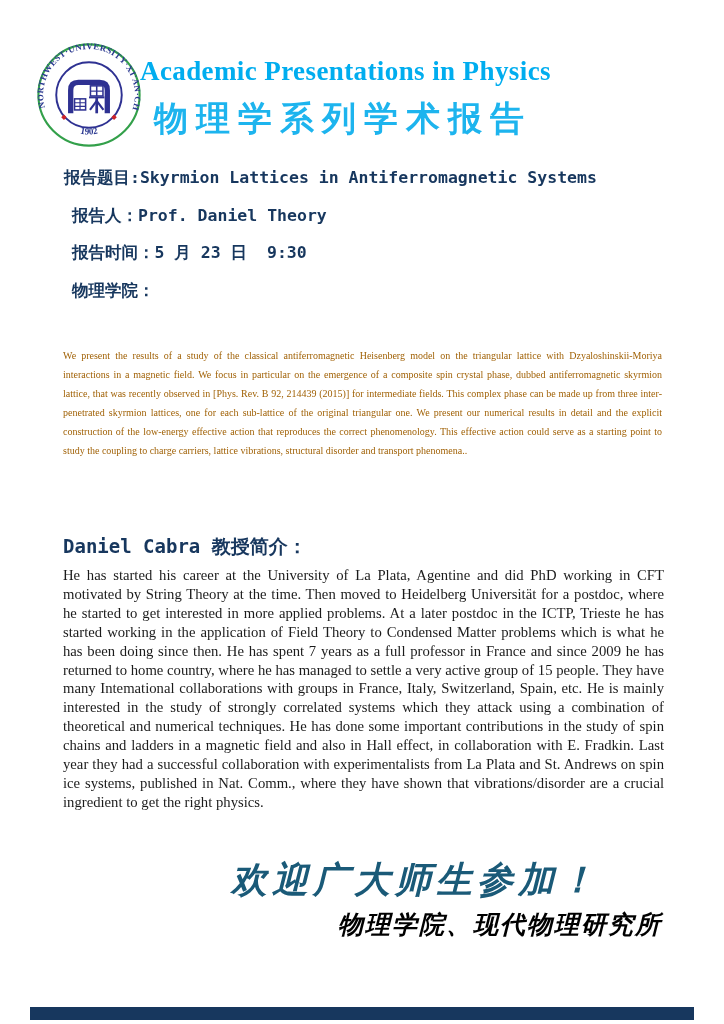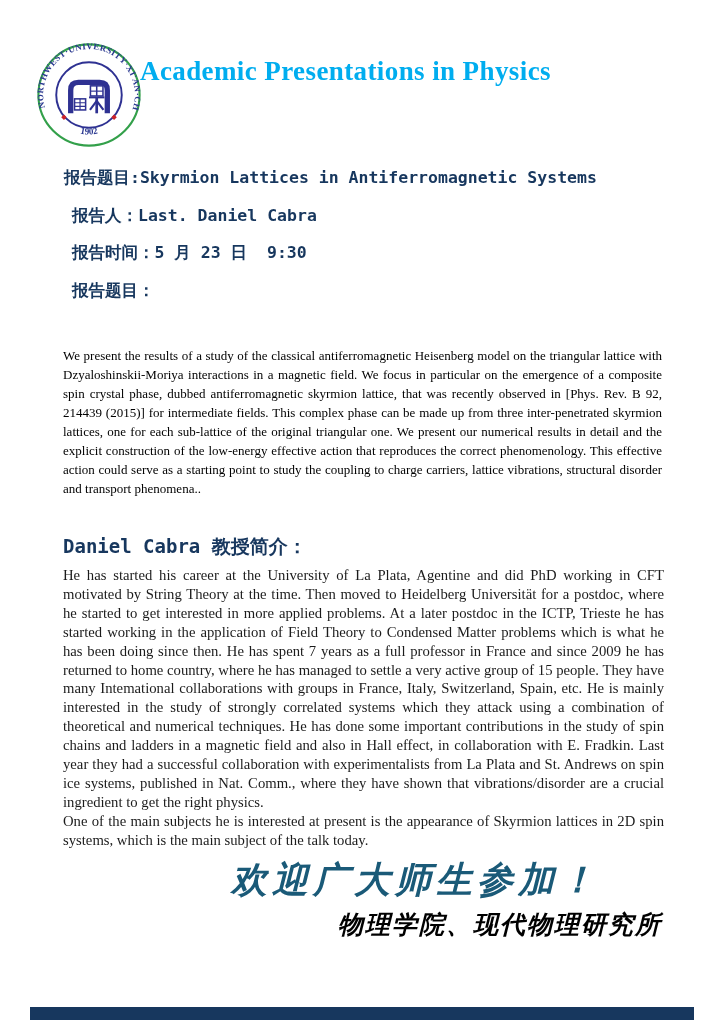--- a/index.html
+++ b/index.html
@@ -16,22 +16,22 @@
 
   .meta{position:absolute;left:64px;top:168px;width:620px;}
   .meta-row{margin-bottom:17.5px;line-height:20px;
             font-family:"DejaVu Sans Mono","Liberation Mono",monospace;
             font-weight:bold;font-size:16.5px;color:#17375e;}
   .meta-row.indent{padding-left:8px;}
   .meta-label{white-space:pre;}
   .meta-value{white-space:pre;margin-left:0;}
 
   .abstract{position:absolute;left:63px;top:346px;width:599px;margin:0;
-            font-family:"Liberation Serif",serif;font-size:13px;line-height:19px;
-            color:#000000;text-align:justify;}
+            font-family:"Liberation Serif",serif;font-size:10px;line-height:19px;
+            color:#a16207;text-align:justify;}
 
   .bio-heading{position:absolute;left:63px;top:534px;margin:0;
                font-family:"DejaVu Sans Mono","Liberation Mono",monospace;
                font-weight:bold;font-size:19px;color:#17375e;text-align:center;}
 
   .bio{position:absolute;left:63px;top:566px;width:601px;
        font-family:"Liberation Serif",serif;font-size:14.7px;line-height:18.9px;
        color:#1b1b1b;text-align:justify;}
   .bio p{margin:0;}
 
@@ -73,42 +73,42 @@
         <path d="M40,63 H51.5 M40,66.8 H51.5 M45.7,59 V70.5" stroke-width="1.2"></path>
         <path d="M55,57.5 H71" stroke-width="2"></path>
         <path d="M63,57.5 V74" stroke-width="2.8"></path>
         <path d="M63,61 L56,70.5 M63,61 L70,70.5" stroke-width="2.2"></path>
       </g>
     </svg>
   </div>
 
   <div class="titles">
     <div class="title-en">Academic Presentations in Physics</div>
+    <div class="title-zh">物理学系列学术报告</div>
   </div>
 
   <div class="meta">
     <div class="meta-row">
       <span class="meta-label">报告题目:</span><span class="meta-value">Skyrmion Lattices in Antiferromagnetic Systems</span>
     </div>
     <div class="meta-row indent">
-      <span class="meta-label">报告人：</span><span class="meta-value">Last. Daniel Cabra</span>
+      <span class="meta-label">报告人：</span><span class="meta-value">Prof. Daniel Theory</span>
     </div>
     <div class="meta-row indent">
       <span class="meta-label">报告时间：</span><span class="meta-value">5 月 23 日  9:30</span>
     </div>
     <div class="meta-row indent">
-      <span class="meta-label">报告题目：</span><span class="meta-value"></span>
+      <span class="meta-label">物理学院：</span><span class="meta-value"></span>
     </div>
   </div>
 
   <p class="abstract">We present the results of a study of the classical antiferromagnetic Heisenberg model on the triangular lattice with Dzyaloshinskii-Moriya interactions in a magnetic field. We focus in particular on the emergence of a composite spin crystal phase, dubbed antiferromagnetic skyrmion lattice, that was recently observed in [Phys. Rev. B 92, 214439 (2015)] for intermediate fields. This complex phase can be made up from three inter-penetrated skyrmion lattices, one for each sub-lattice of the original triangular one. We present our numerical results in detail and the explicit construction of the low-energy effective action that reproduces the correct phenomenology. This effective action could serve as a starting point to study the coupling to charge carriers, lattice vibrations, structural disorder and transport phenomena..</p>
 
   <h2 class="bio-heading">Daniel Cabra 教授简介：</h2>
   <div class="bio">
     <p>He has started his career at the University of La Plata, Agentine and did PhD working in CFT motivated by String Theory at the time. Then moved to Heidelberg Universität for a postdoc, where he started to get interested in more applied problems. At a later postdoc in the ICTP, Trieste he has started working in the application of Field Theory to Condensed Matter problems which is what he has been doing since then. He has spent 7 years as a full professor in France and since 2009 he has returned to home country, where he has managed to settle a very active group of 15 people. They have many Intemational collaborations with groups in France, Italy, Switzerland, Spain, etc. He is mainly interested in the study of strongly correlated systems which they attack using a combination of theoretical and numerical techniques. He has done some important contributions in the study of spin chains and ladders in a magnetic field and also in Hall effect, in collaboration with E. Fradkin. Last year they had a successful collaboration with experimentalists from La Plata and St. Andrews on spin ice systems, published in Nat. Comm., where they have shown that vibrations/disorder are a crucial ingredient to get the right physics.</p>
-    <p>One of the main subjects he is interested at present is the appearance of Skyrmion lattices in 2D spin systems, which is the main subject of the talk today.</p>
   </div>
 
   <div class="welcome">欢迎广大师生参加！</div>
   <div class="signature">物理学院、现代物理研究所</div>
   <div class="bottom-bar"></div>
 
 </div>
 
 </body></html>

